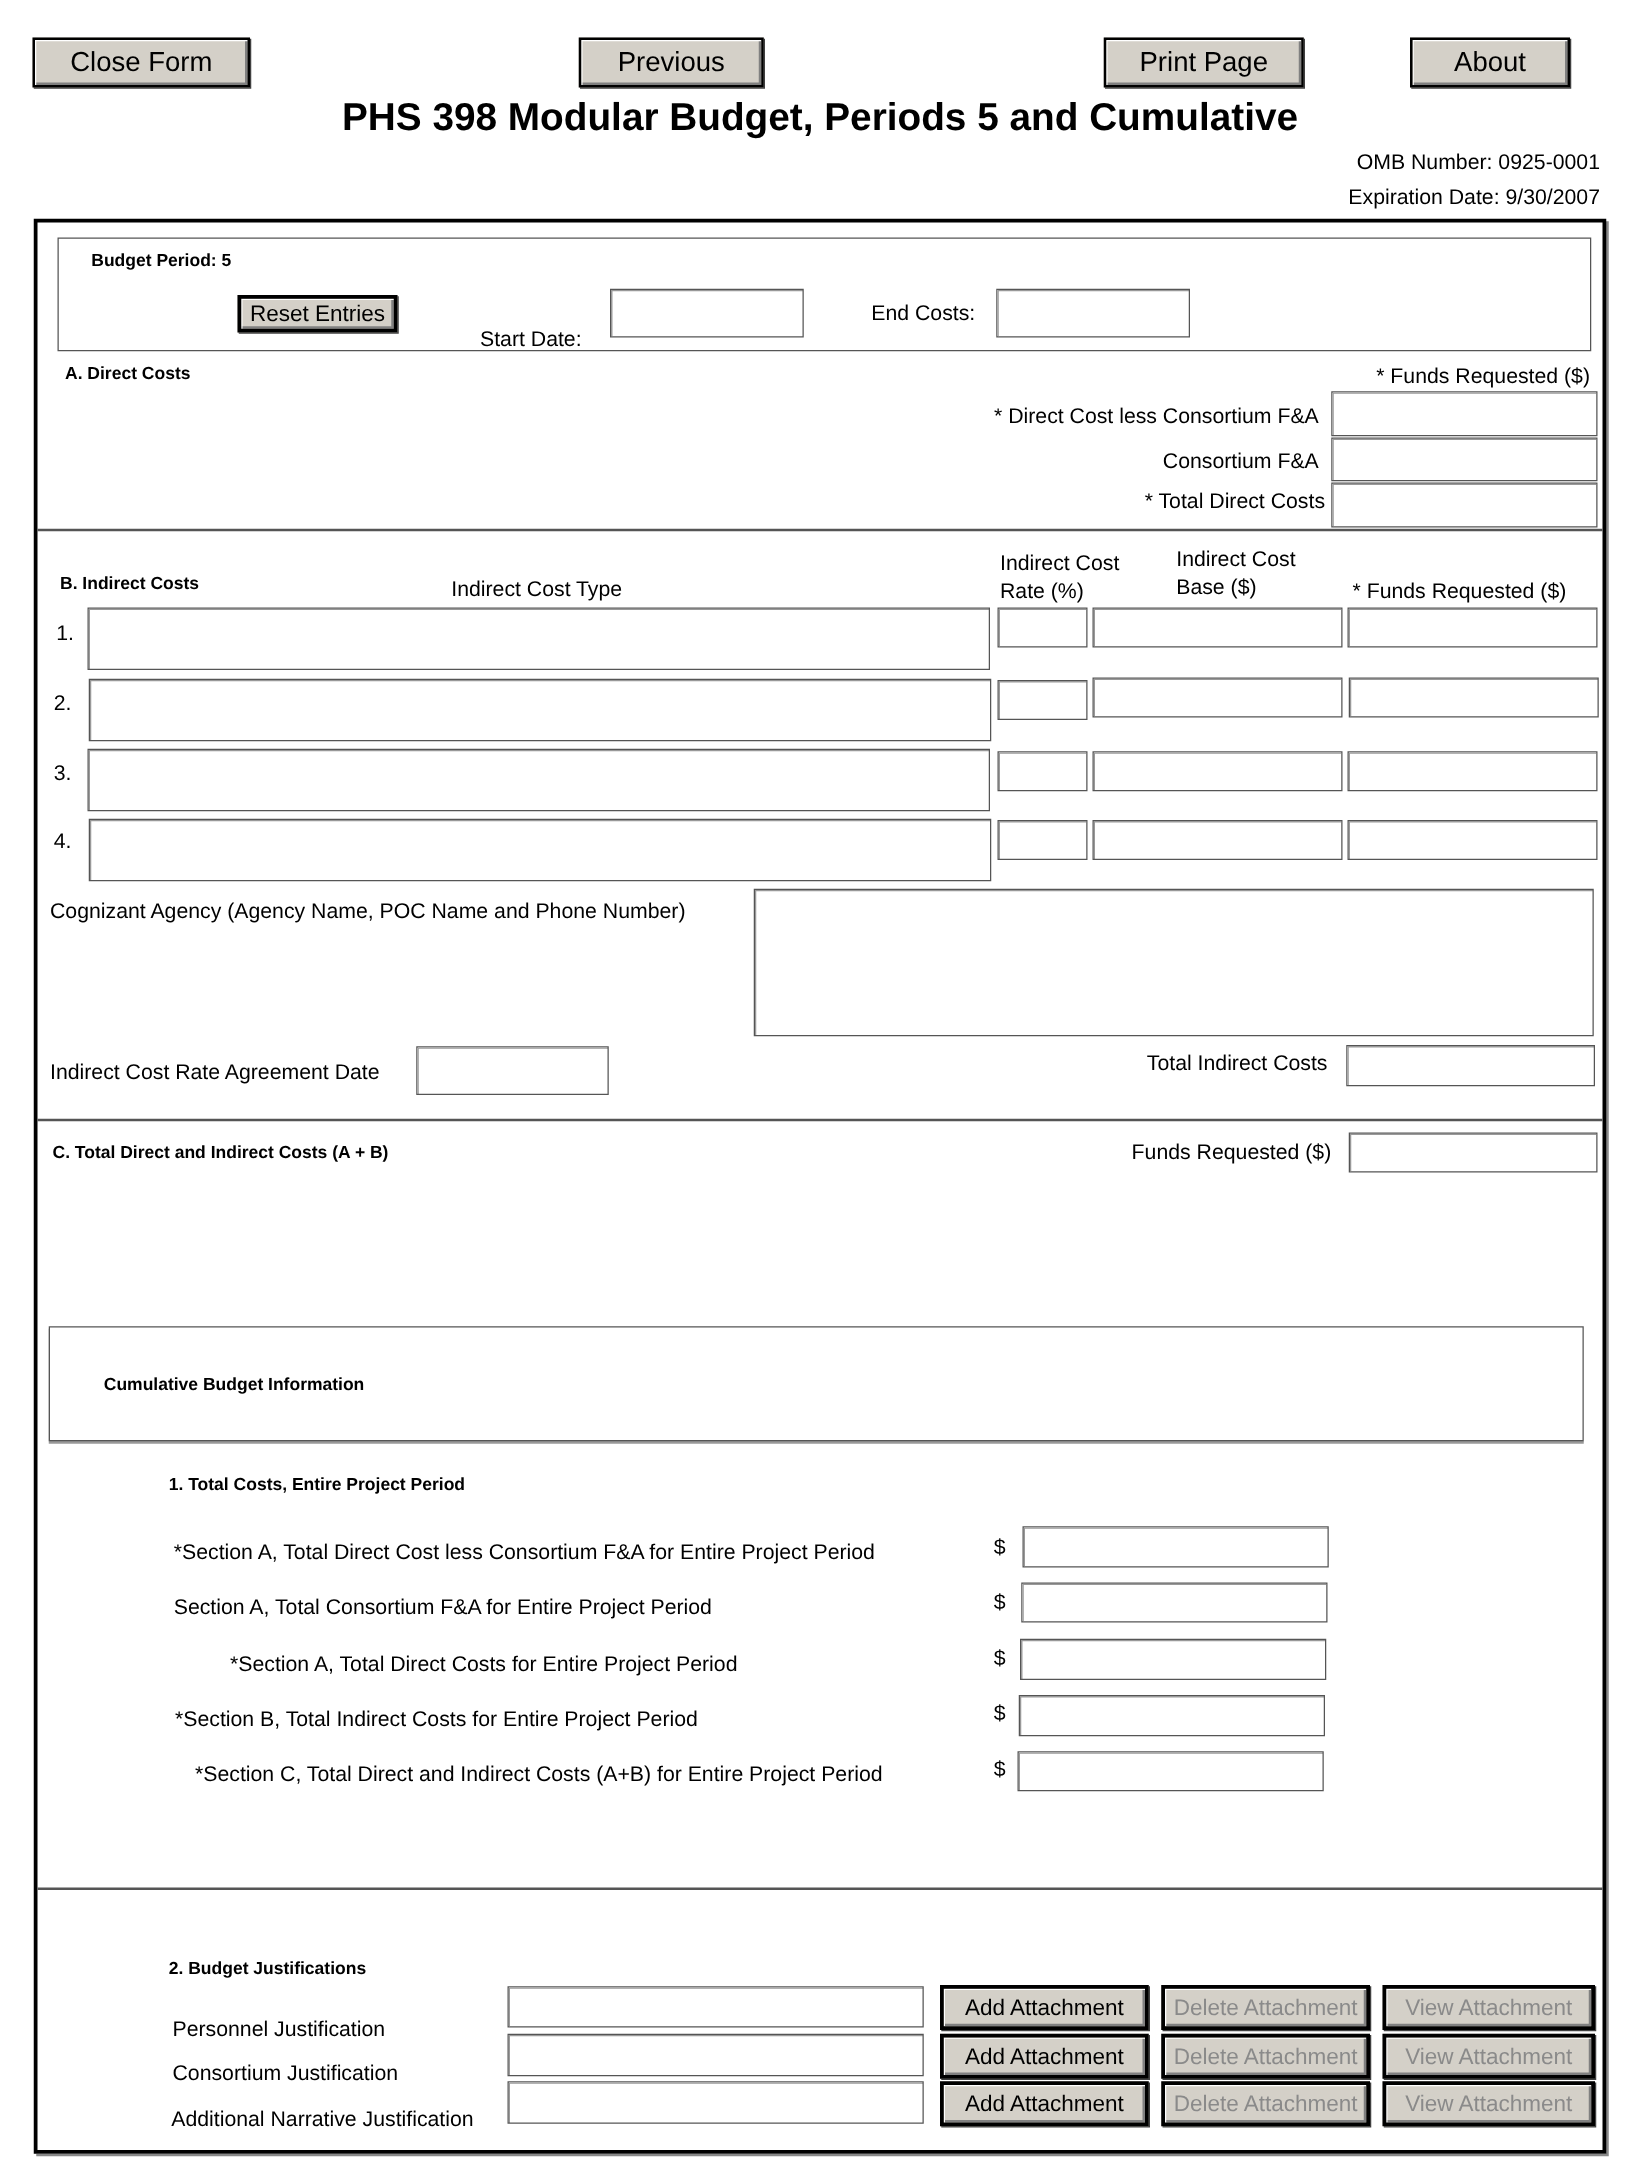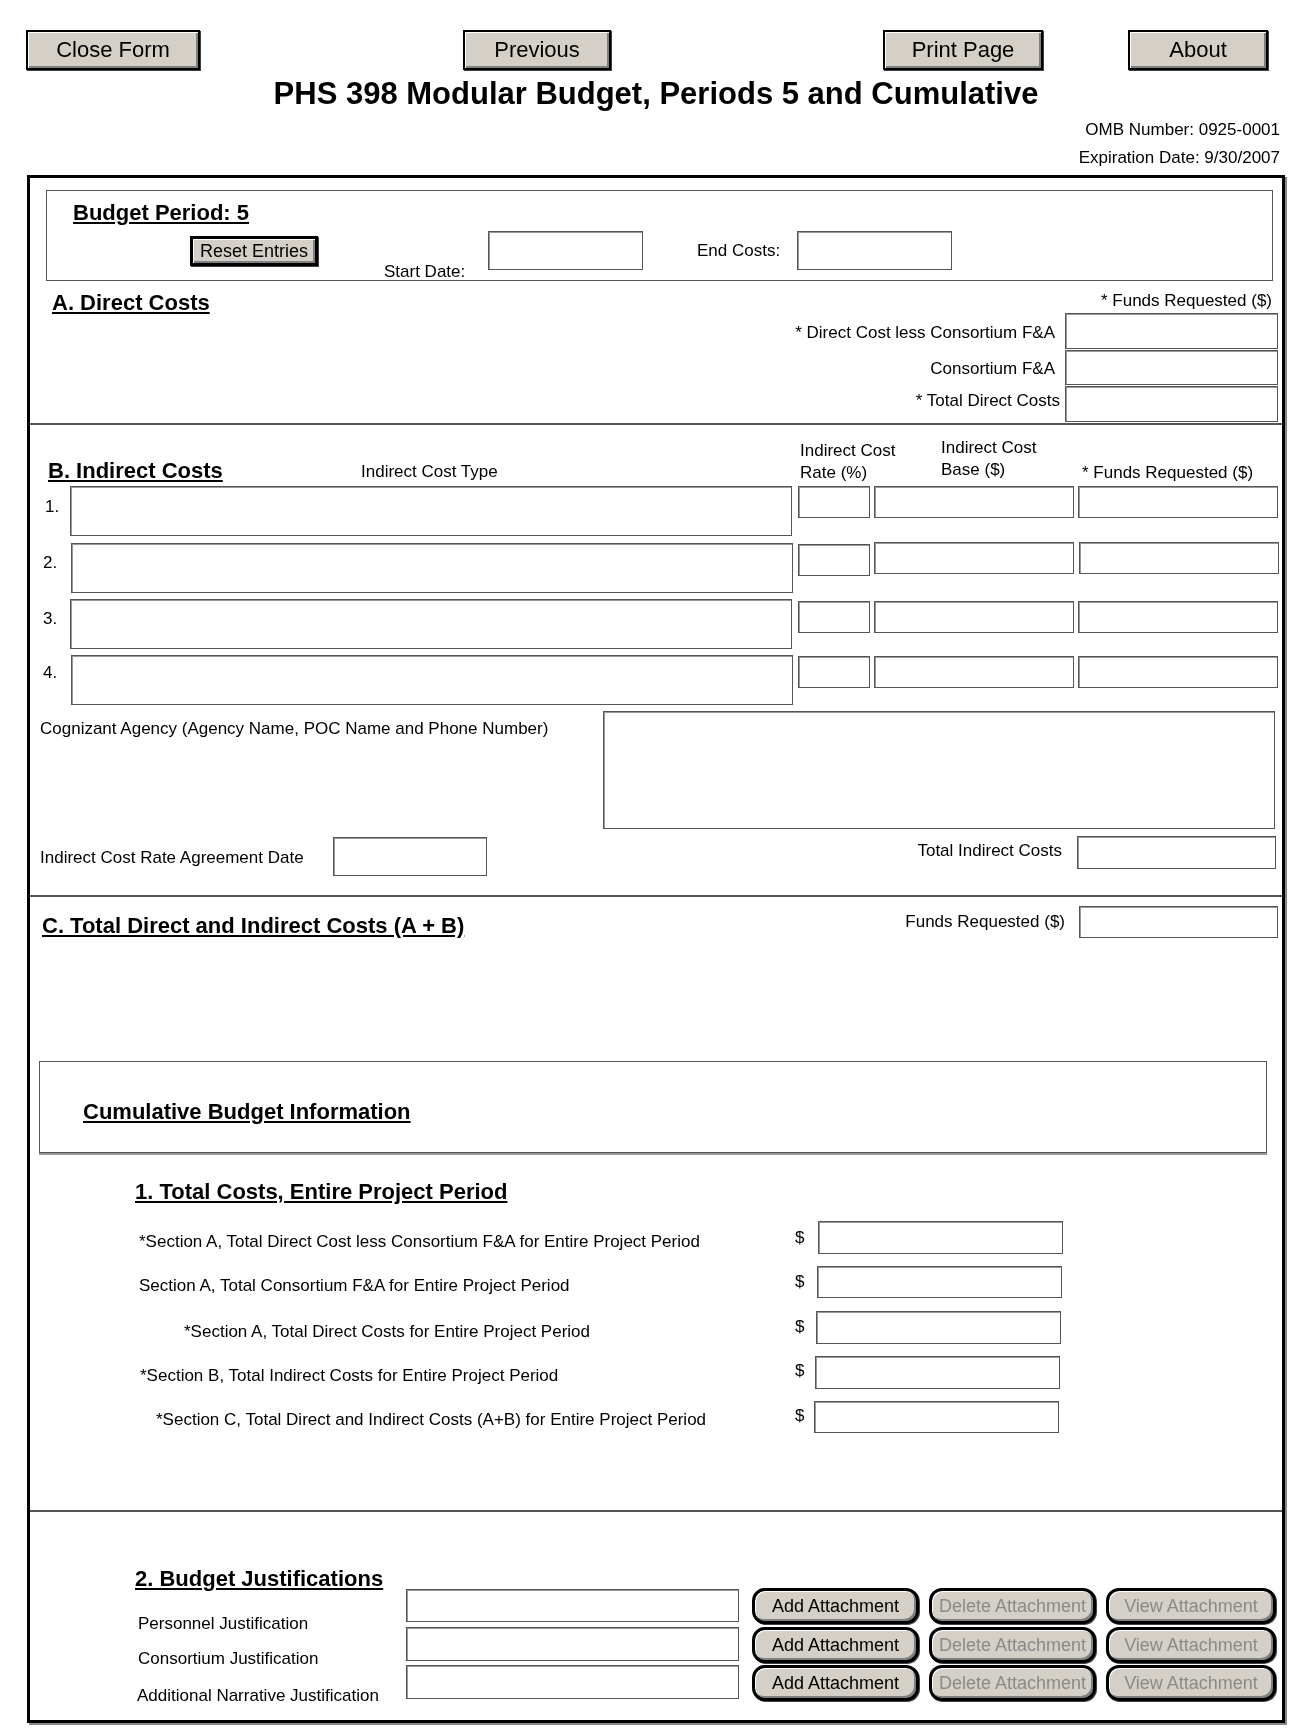--- a/index.html
+++ b/index.html
@@ -5,38 +5,38 @@
     html, body { margin: 0; padding: 0; background: #ffffff; }
     body { width: 1300px; height: 1733px; position: relative; overflow: hidden;
            font-family: "Liberation Sans", sans-serif; color: #000; }
     .abs { position: absolute; }
     .btn { position: absolute; background: #d4d0c8; border: 2px solid #000;
            box-shadow: inset 1px 1px 0 #ffffff, inset -2px -2px 0 #808080, 1px 1px 0 #404040;
            font-family: "Liberation Sans", sans-serif; font-size: 22px; color: #000;
            display: flex; align-items: center; justify-content: center; cursor: pointer;
            box-sizing: border-box; padding: 0; }
     .btn.small { font-size: 18px; border-width: 3px; }
-    .btn.attach { font-size: 18px; border-width: 3px; border-radius: 13px; }
+    .btn.attach { font-size: 18px; border-width: 3px; }
     .btn.disabled { color: #8a8a8a; }
     .field { position: absolute; background: #fff; border: 1px solid #555;
              box-shadow: inset 1px 1px 0 #999; box-sizing: border-box; }
     .lbl { position: absolute; font-size: 17px; white-space: nowrap; }
     .h1 { position: absolute; font-size: 31px; font-weight: bold; white-space: nowrap; }
-    .h2 { position: absolute; font-size: 22px; font-weight: bold; white-space: nowrap; text-decoration: underline; }
+    .h2 { position: absolute; font-size: 14px; font-weight: bold; white-space: nowrap; }
     .frame { position: absolute; border: 1px solid #555; box-sizing: border-box; }
     .hline { position: absolute; height: 0; border-top: 2px solid #555; }
     .right { text-align: right; }
   </style>
 </head>
 <body>
 
 <button class="btn" style="left:26px;top:30px;width:174px;height:40px;">Close Form</button>
 <button class="btn" style="left:463px;top:30px;width:148px;height:40px;">Previous</button>
 <button class="btn" style="left:883px;top:30px;width:160px;height:40px;">Print Page</button>
-<button class="btn" style="left:1128px;top:30px;width:140px;height:40px;">About</button>
+<button class="btn" style="left:1128px;top:30px;width:128px;height:40px;">About</button>
 
 <div class="h1" style="left:0;width:1312px;text-align:center;top:76px;">PHS 398 Modular Budget, Periods 5 and Cumulative</div>
 <div class="lbl right" style="right:20px;top:120px;">OMB Number: 0925-0001</div>
 <div class="lbl right" style="right:20px;top:148px;">Expiration Date: 9/30/2007</div>
 
 <div class="abs" style="left:27px;top:175px;width:1258px;height:1548px;border:3px solid #000;box-sizing:border-box;box-shadow:2px 2px 0 #888;"></div>
 
 <div class="frame" style="left:46px;top:190px;width:1227px;height:91px;"></div>
 <div class="h2" style="left:73px;top:200px;">Budget Period: 5</div>
 <button class="btn small" style="left:190px;top:236px;width:128px;height:30px;">Reset Entries</button>

